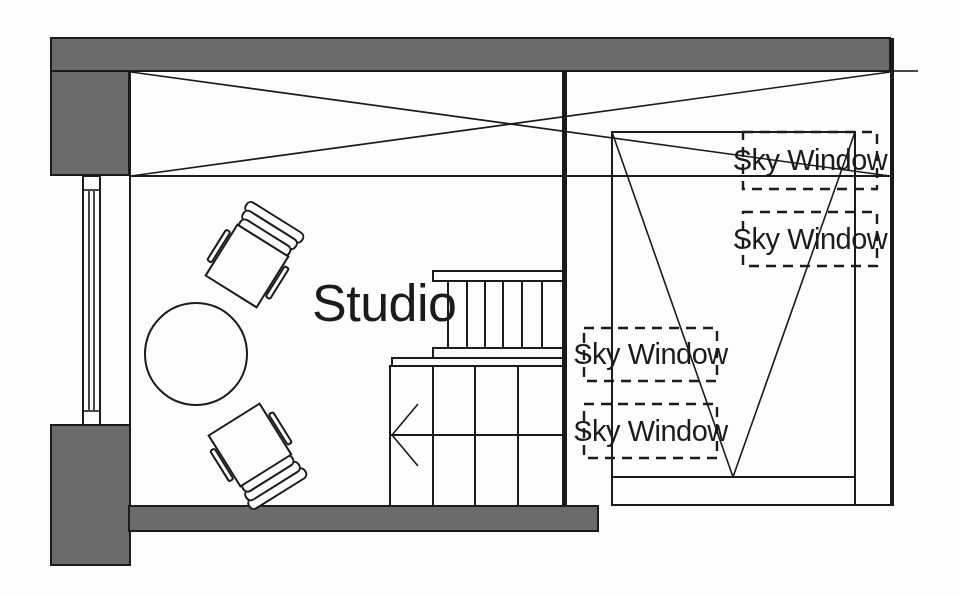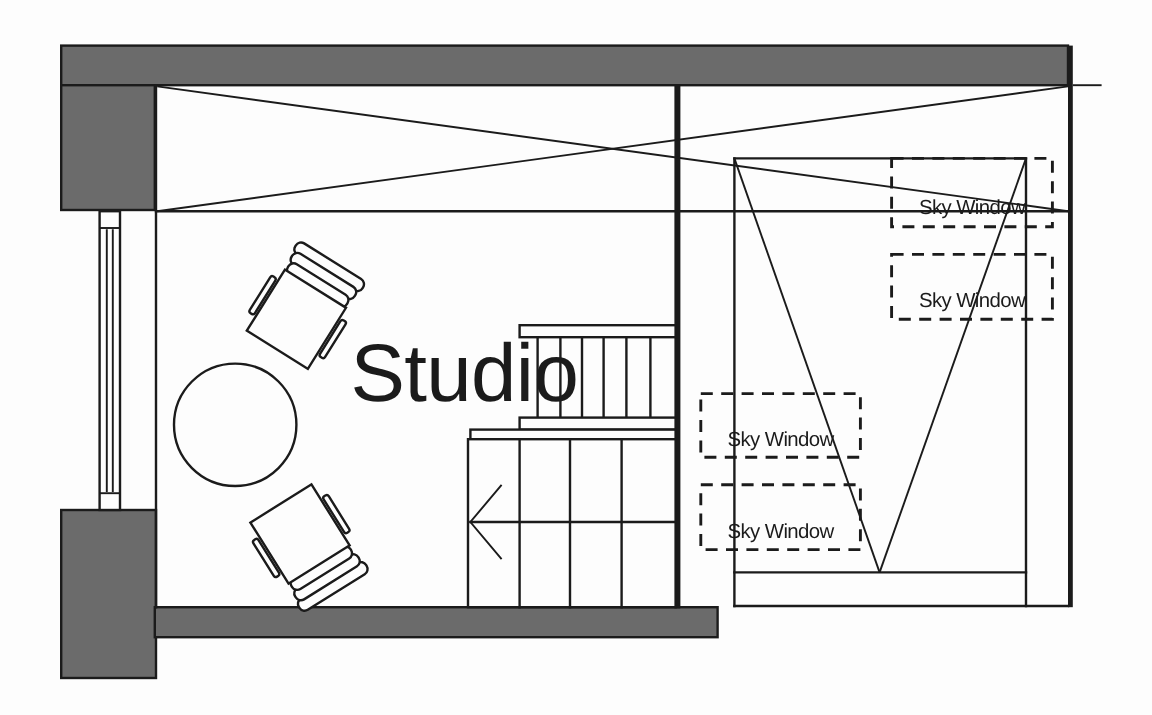--- a/index.html
+++ b/index.html
@@ -14,24 +14,24 @@
   .lnw  {stroke:#1b1b1b;stroke-width:2;fill:#fdfdfd;}
   .wall {stroke:#1b1b1b;stroke-width:2;}
   .solid{fill:#1b1b1b;stroke:none;}
   .dash {stroke:#1b1b1b;stroke-width:2.4;fill:none;stroke-dasharray:10 7;}
   
   .plan-label{
     position:absolute;color:#1b1b1b;line-height:1;white-space:nowrap;
     font-family:"Liberation Sans",sans-serif;
   }
   .title-main{font-size:52px;letter-spacing:-0.5px;}
-  .title-sub {font-size:68px;letter-spacing:-0.5px;}
+  .title-sub {font-size:52px;letter-spacing:-0.5px;margin-left:20px;}
   .sky-label{
     position:absolute;display:flex;align-items:center;justify-content:center;
-    font-size:17px;color:#1b1b1b;white-space:nowrap;letter-spacing:-0.5px;margin-top:12px;
+    font-size:29px;color:#1b1b1b;white-space:nowrap;letter-spacing:-0.5px;
   }
 </style>
 </head>
 <body>
 
 <div class="canvas">
 
   <svg width="960" height="596" viewBox="0 0 960 596">
 
     <rect class="wall" x="51" y="38" width="839" height="33" fill="#6b6b6b"></rect>

